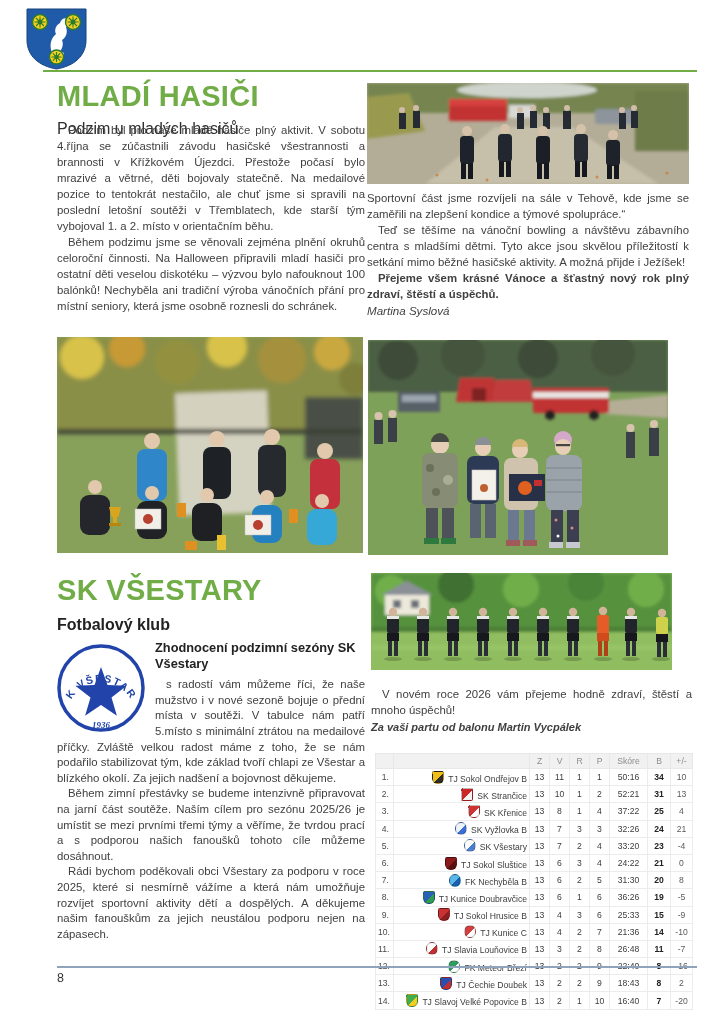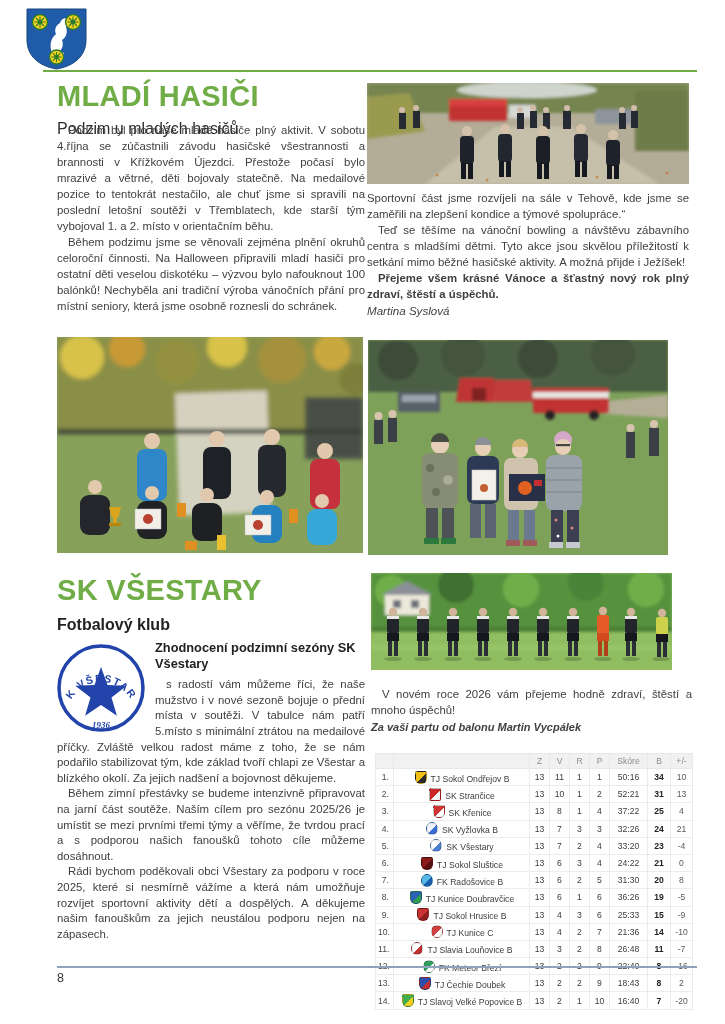--- a/index.html
+++ b/index.html
@@ -18,21 +18,21 @@
   .author.bold-it{font-weight:700;}
   svg.photo{display:block;background:#ccc;}
   
   table.league{border-collapse:collapse;font-size:8.6px;color:#3c3c3c;background:#fff;
                border:1px solid #e2e2e2;table-layout:fixed;}
   table.league th{background:#f1f1f1;color:#8d8d8d;font-weight:400;border:1px solid #e8e8e8;
                   padding:2px 2px;text-align:center;}
   table.league td{border:1px solid #ececec;padding:1.6px 2px;text-align:center;white-space:nowrap;
                   overflow:hidden;}
   table.league td.pos{text-align:right;padding-right:4px;color:#4a4a4a;}
-  table.league td.team{text-align:center;padding-left:3px;}
+  table.league td.team{text-align:right;padding-left:3px;}
   table.league td.pts{font-weight:700;color:#222;}
   table.league td.pm{color:#5a5a5a;}
   .ticon{display:inline-block;width:10px;height:11px;margin-right:4px;vertical-align:-2px;
          border:0.5px solid rgba(0,0,0,.25);}
   .ticon.circle{border-radius:50%;}
   .ticon.shield{border-radius:2px 2px 45% 45%;}
   .ticon.square{border-radius:2px;}
   .footer-rule{left:57px;top:966px;width:640px;height:2px;background:#8fa3bd;}
   .page-num{left:57px;top:971px;font-size:12.5px;color:#333;}
 </style>
@@ -547,21 +547,21 @@
           <td>13</td>
           <td>6</td>
           <td>3</td>
           <td>4</td>
           <td class="score">24:22</td>
           <td class="pts">21</td>
           <td class="pm">0</td>
         </tr>
         <tr>
           <td class="pos">7.</td>
-          <td class="team"><span class="ticon circle" style="background:linear-gradient(135deg,#58b8e8 55%,#1a5fae 55%)"></span><span>FK Radošovice B</span></td>
+          <td class="team"><span class="ticon circle" style="background:linear-gradient(135deg,#58b8e8 55%,#1a5fae 55%)"></span><span>FK Nechyběla B</span></td>
           <td>13</td>
           <td>6</td>
           <td>2</td>
           <td>5</td>
           <td class="score">31:30</td>
           <td class="pts">20</td>
           <td class="pm">8</td>
         </tr>
         <tr>
           <td class="pos">8.</td>

